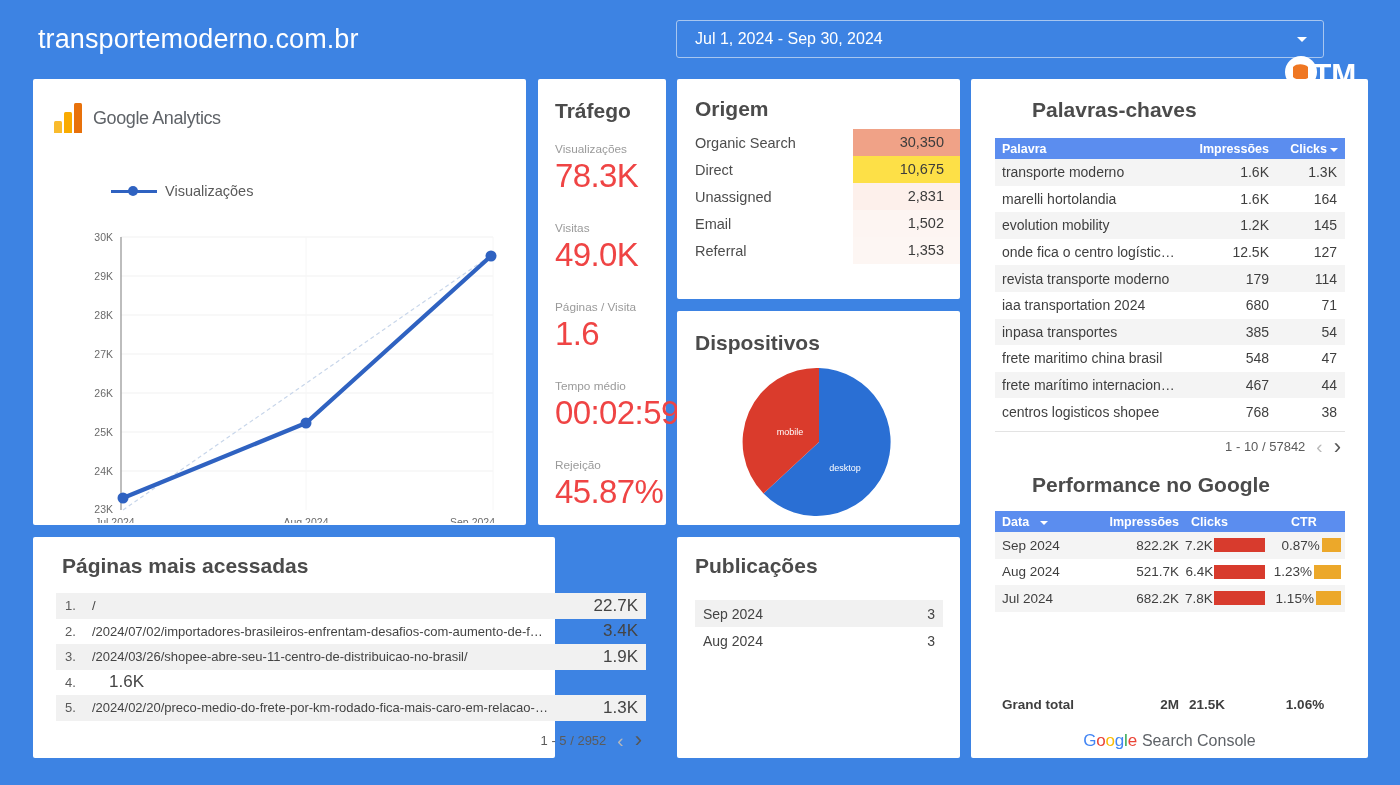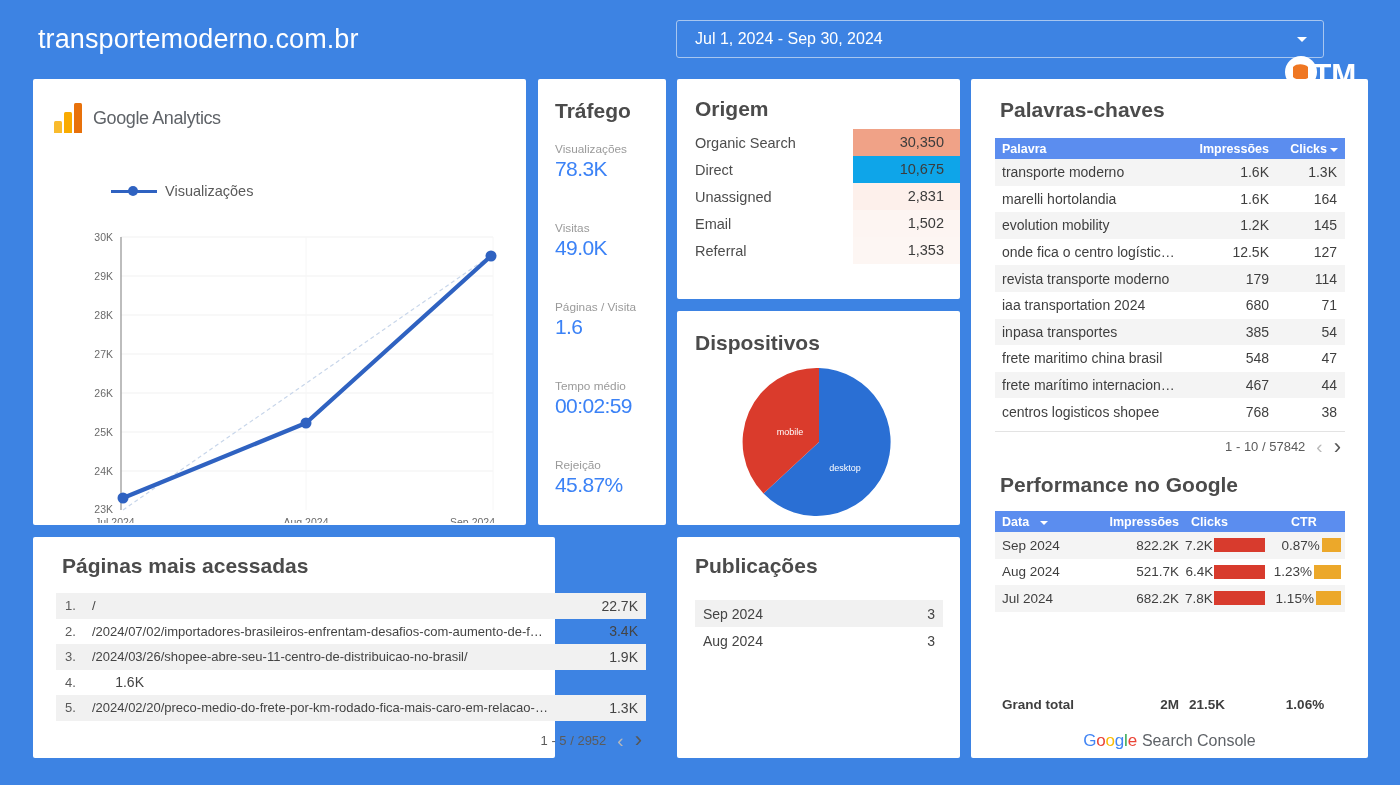--- a/index.html
+++ b/index.html
@@ -76,21 +76,21 @@
   .chart-area { position: absolute; left: 0; top: 124px; width: 423px; height: 320px; }
   .chart-area svg { display: block; }
 
   
   .t-title {
     position: absolute; left: 17px; top: 20px;
     font-size: 21px; font-weight: bold; color: #4b4b4b;
   }
   .metric { position: absolute; left: 17px; width: 112px; }
   .metric .m-label { font-size: 11.8px; color: #9a9a9a; margin-bottom: 1px; white-space: nowrap; }
-  .metric .m-value { font-size: 21px; color: #3b82f6; font-weight: 300; letter-spacing: -0.6px; white-space: nowrap; }
+  .metric .m-value { font-size: 33px; color: #ef4444; font-weight: 300; letter-spacing: -0.6px; white-space: nowrap; }
   .metric.m0 { top: 63px; }
   .metric.m1 { top: 142px; }
   .metric.m2 { top: 221px; }
   .metric.m3 { top: 300px; }
   .metric.m4 { top: 379px; }
 
   
   .o-title {
     position: absolute; left: 18px; top: 18px;
     font-size: 21px; font-weight: bold; color: #4b4b4b;
@@ -107,21 +107,21 @@
   .d-title {
     position: absolute; left: 18px; top: 20px;
     font-size: 21px; font-weight: bold; color: #4b4b4b;
   }
   .pie-wrap { position: absolute; left: 0; top: 55px; width: 283px; }
   .pie-wrap svg { display: block; margin: 0 auto; }
   .pie-lab { font-size: 9px; fill: #ffffff; font-family: "Liberation Sans", sans-serif; }
 
   
   .r-title {
-    position: absolute; font-size: 21px; font-weight: bold; color: #4b4b4b;
+    position: absolute; font-size: 21px; font-weight: bold; color: #4b4b4b; margin-left: 32px;
   }
   .r-title.kw  { left: 29px; top: 19px; }
   .r-title.perf{ left: 29px; top: 394px; }
 
   .dtable { position: absolute; left: 24px; width: 350px; }
   .dtable .thead {
     display: flex; background: #5b8def; height: 21px; align-items: center;
   }
   .dtable .thead .th {
     font-size: 12.5px; font-weight: bold; color: #ffffff;
@@ -191,21 +191,21 @@
     font-size: 21px; font-weight: bold; color: #4b4b4b;
   }
   .p-list { position: absolute; left: 23px; top: 56px; width: 590px; }
   .p-row { display: flex; align-items: center; height: 25.5px; }
   .p-row.odd { background: #f1f1f1; }
   .p-idx { flex: 0 0 36px; padding-left: 9px; font-size: 13px; color: #5b5b5b; }
   .p-url {
     flex: 1; font-size: 13px; color: #444444;
     white-space: nowrap; overflow: hidden; text-overflow: ellipsis; padding-right: 8px;
   }
-  .p-val { flex: 0 0 60px; text-align: right; padding-right: 8px; font-size: 14px; color: #444444; }
+  .p-val { flex: 0 0 60px; text-align: right; padding-right: 8px; font-size: 17px; color: #444444; }
   .p-pager {
     position: absolute; left: 23px; top: 190px; width: 590px; height: 26px;
     display: flex; align-items: center; justify-content: flex-end; gap: 11px; padding-right: 4px;
   }
 
   
   .pub-title {
     position: absolute; left: 18px; top: 17px;
     font-size: 21px; font-weight: bold; color: #4b4b4b;
   }
@@ -333,21 +333,21 @@
 
   <div class="card c-origem">
     <div class="o-title">Origem</div>
     <div class="o-list">
       <div class="o-row">
         <span class="o-name">Organic Search</span>
         <span class="o-val" style="background: rgb(240, 162, 135);">30,350</span>
       </div>
       <div class="o-row">
         <span class="o-name">Direct</span>
-        <span class="o-val" style="background: #0ea5e9;">10,675</span>
+        <span class="o-val" style="background: #fde047;">10,675</span>
       </div>
       <div class="o-row">
         <span class="o-name">Unassigned</span>
         <span class="o-val" style="background: rgb(253, 240, 235);">2,831</span>
       </div>
       <div class="o-row">
         <span class="o-name">Email</span>
         <span class="o-val" style="background: rgb(253, 245, 242);">1,502</span>
       </div>
       <div class="o-row">

